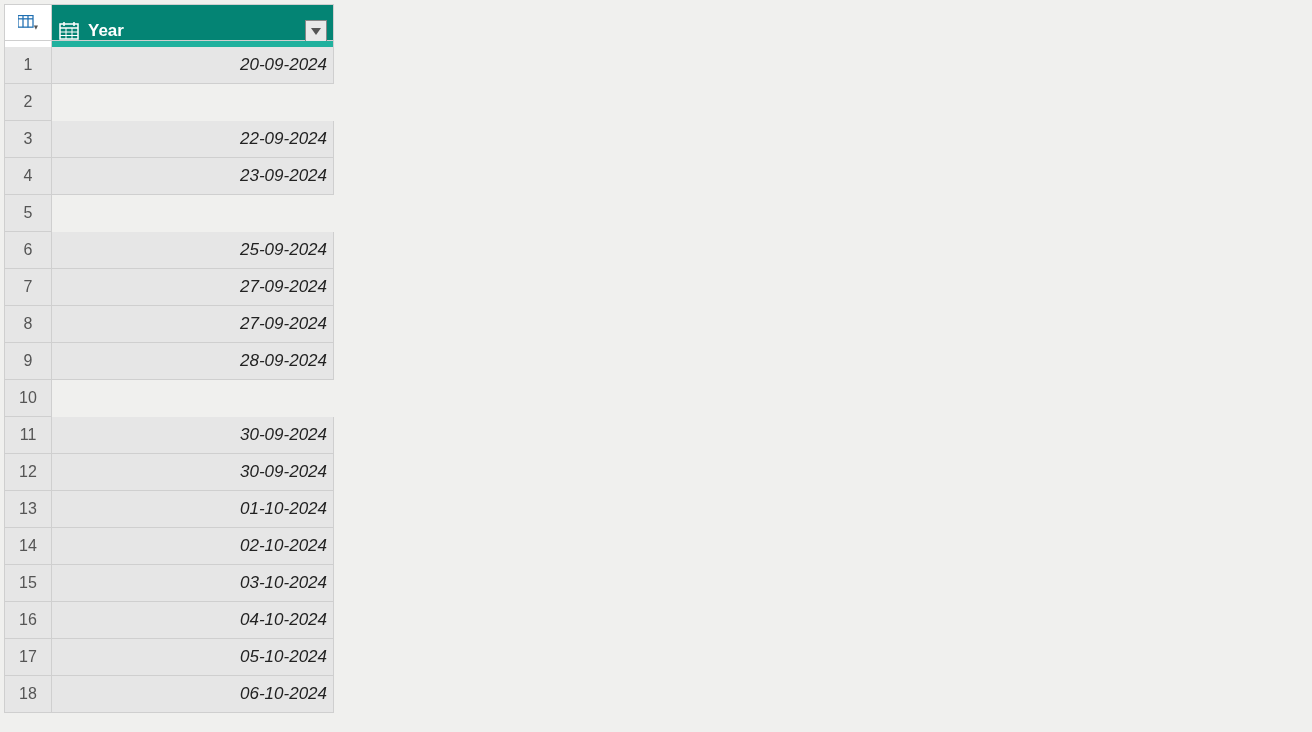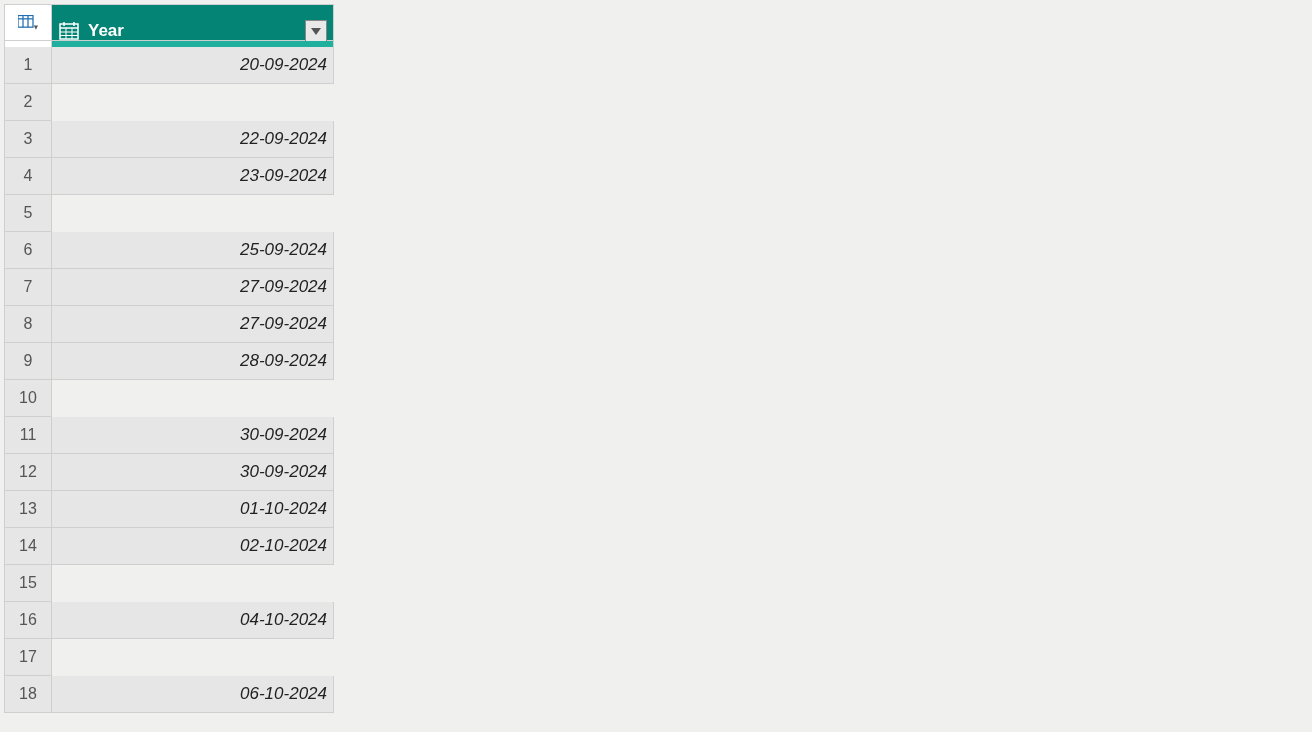--- a/index.html
+++ b/index.html
@@ -208,27 +208,29 @@
       <div class="data-row">
         <div class="rownum-cell">13</div>
         <div class="data-cell">01-10-2024</div>
       </div>
       <div class="data-row">
         <div class="rownum-cell">14</div>
         <div class="data-cell">02-10-2024</div>
       </div>
       <div class="data-row">
         <div class="rownum-cell">15</div>
+        <div class="data-cell">03-10-2024</div>
       </div>
       <div class="data-row">
         <div class="rownum-cell">16</div>
         <div class="data-cell">04-10-2024</div>
       </div>
       <div class="data-row">
         <div class="rownum-cell">17</div>
+        <div class="data-cell">05-10-2024</div>
       </div>
       <div class="data-row">
         <div class="rownum-cell">18</div>
         <div class="data-cell">06-10-2024</div>
       </div>
     </div>
 
 </div>
 
 

